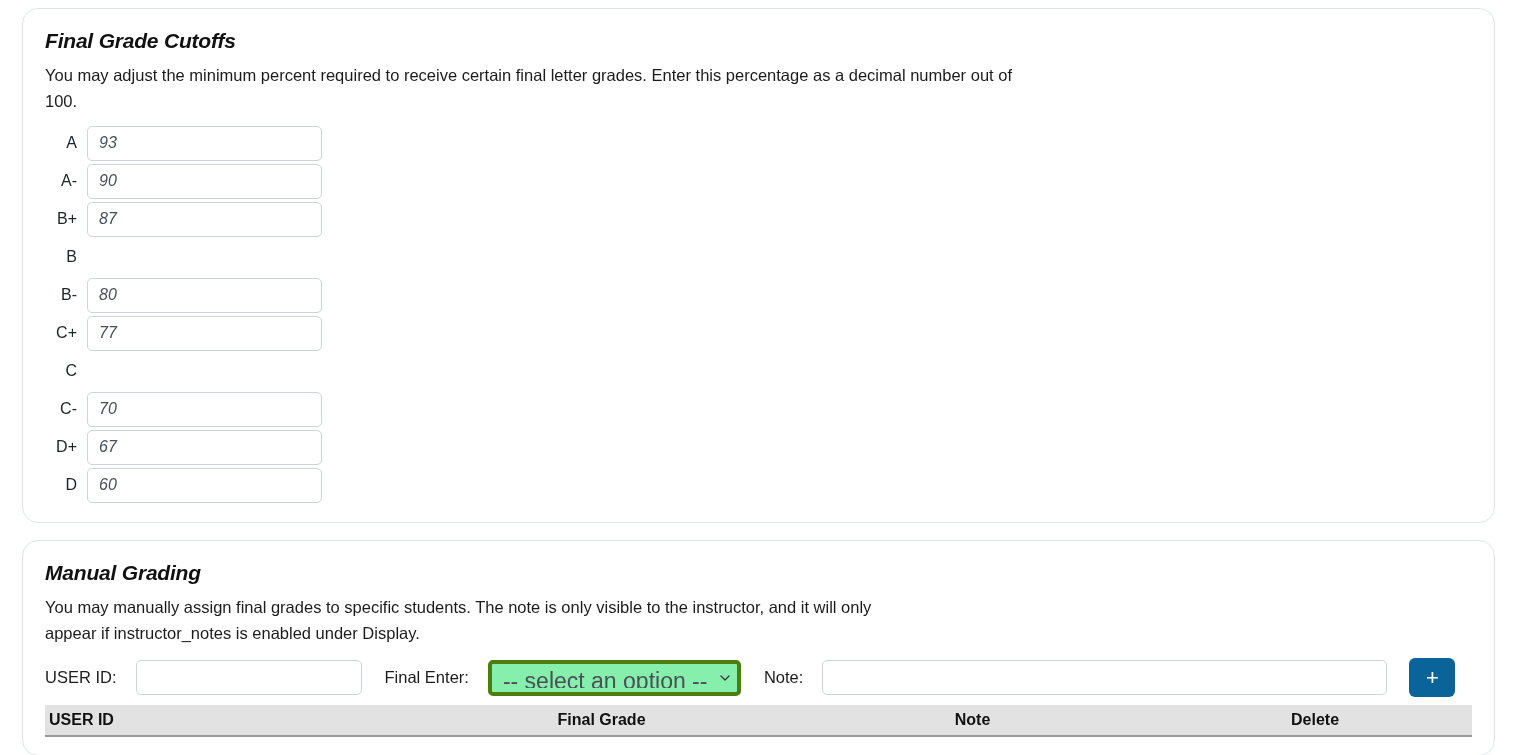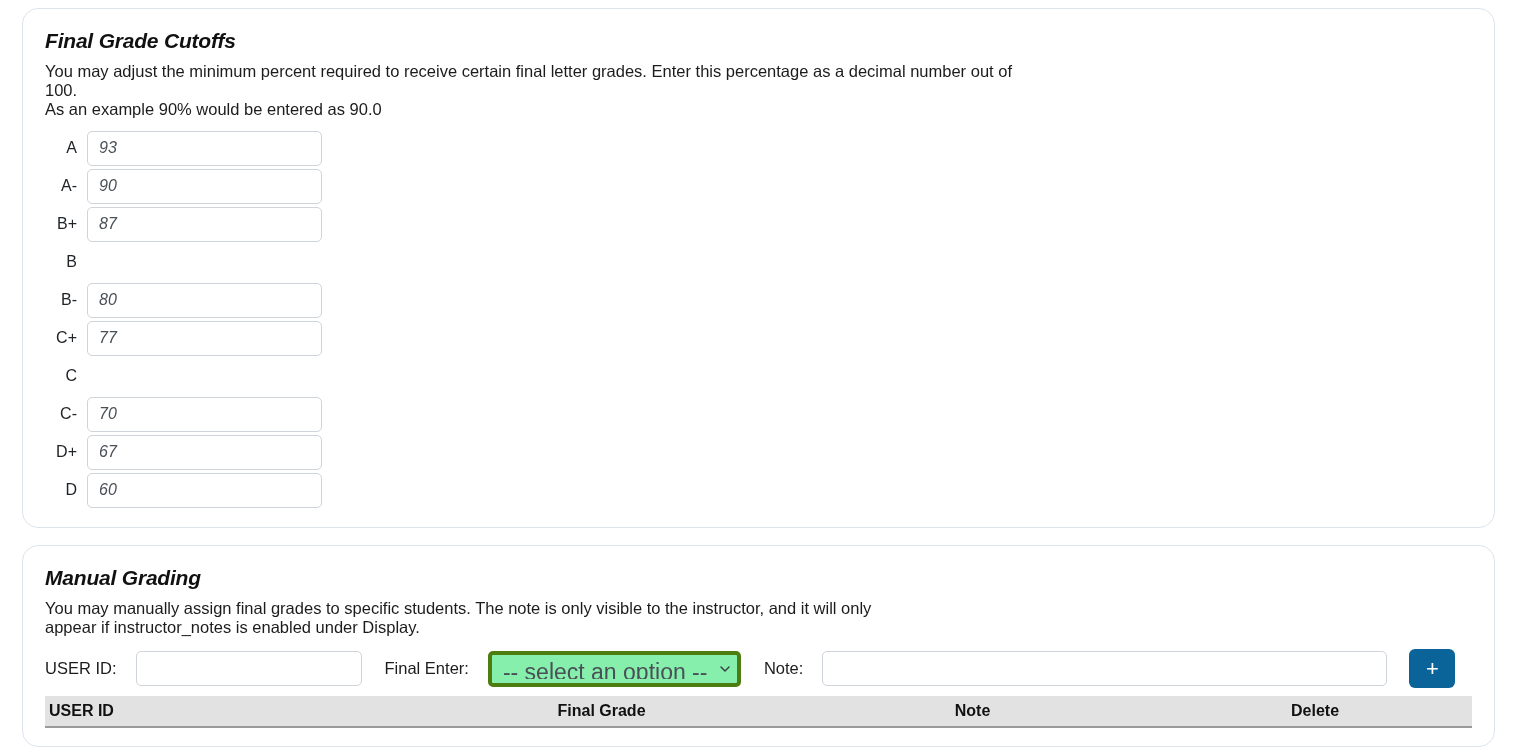--- a/index.html
+++ b/index.html
@@ -34,21 +34,21 @@
     font-weight: bold;
     font-style: italic;
     font-size: 21px;
     letter-spacing: -0.2px;
     margin: 4px 0 9px 0;
     color: #111111;
   }
 
   .card-desc {
     font-size: 16.5px;
-    line-height: 19px;
+    line-height: 26px;
     color: #1c1c1c;
     max-width: 985px;
     margin-bottom: 6px;
   }
   .card-desc .line2 { display: block; }
 
   
   .cutoff-list { margin-top: 10px; }
 
   .cutoff-row {
@@ -192,21 +192,20 @@
 </style>
 </head>
 <body>
 
 <div class="page">
 
   <section class="card">
     <h2 class="card-title">Final Grade Cutoffs</h2>
     <div class="card-desc">
       <span>You may adjust the minimum percent required to receive certain final letter grades. Enter this percentage as a decimal number out of 100.</span>
-      <span class="line2">As an example 90% would be entered as 90.0</span>
     </div>
 
     <div class="cutoff-list">
 
       <div class="cutoff-row">
         <span class="cutoff-label">A</span>
         <input class="cutoff-input" type="text" value="93" style="">
       </div>
 
       <div class="cutoff-row">

